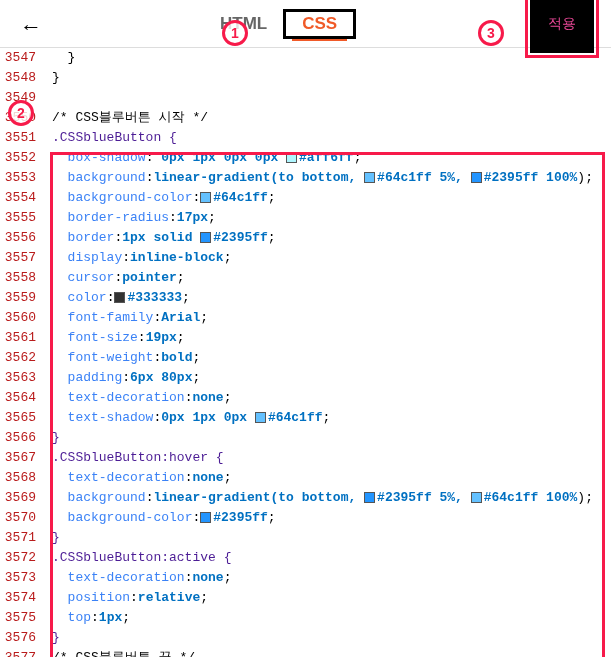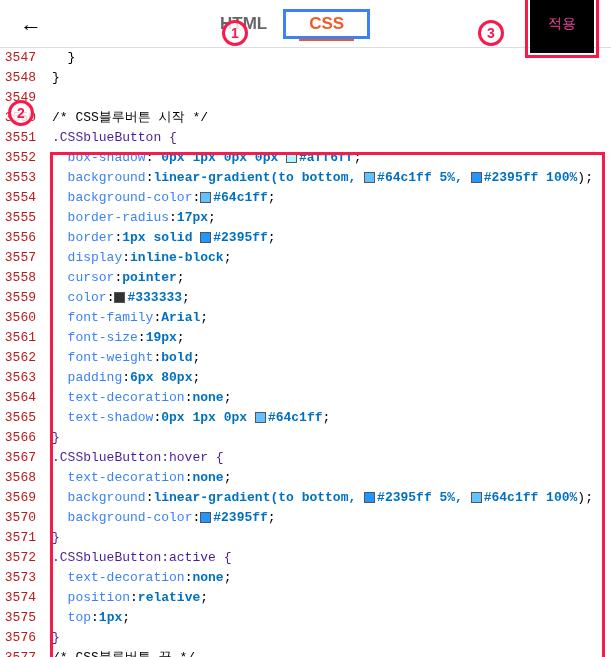--- a/index.html
+++ b/index.html
@@ -33,22 +33,22 @@
       font-size: 17px;
       color: #666;
       cursor: pointer;
       font-weight: bold;
     }
     .tab.active {
       color: #f05a28;
       border-bottom: 2px solid #f05a28;
     }
     .tab-highlight {
-      border: 3px solid #3b82f6;
-      padding: 2px 13px;
+      border: 3px solid #000000;
+      padding: 2px 6px;
     }
     .apply-btn {
       margin-left: auto;
       background: #000;
       color: #ec4899;
       padding: 20px 18px;
       font-size: 14px;
       cursor: pointer;
     }
     .apply-highlight {

